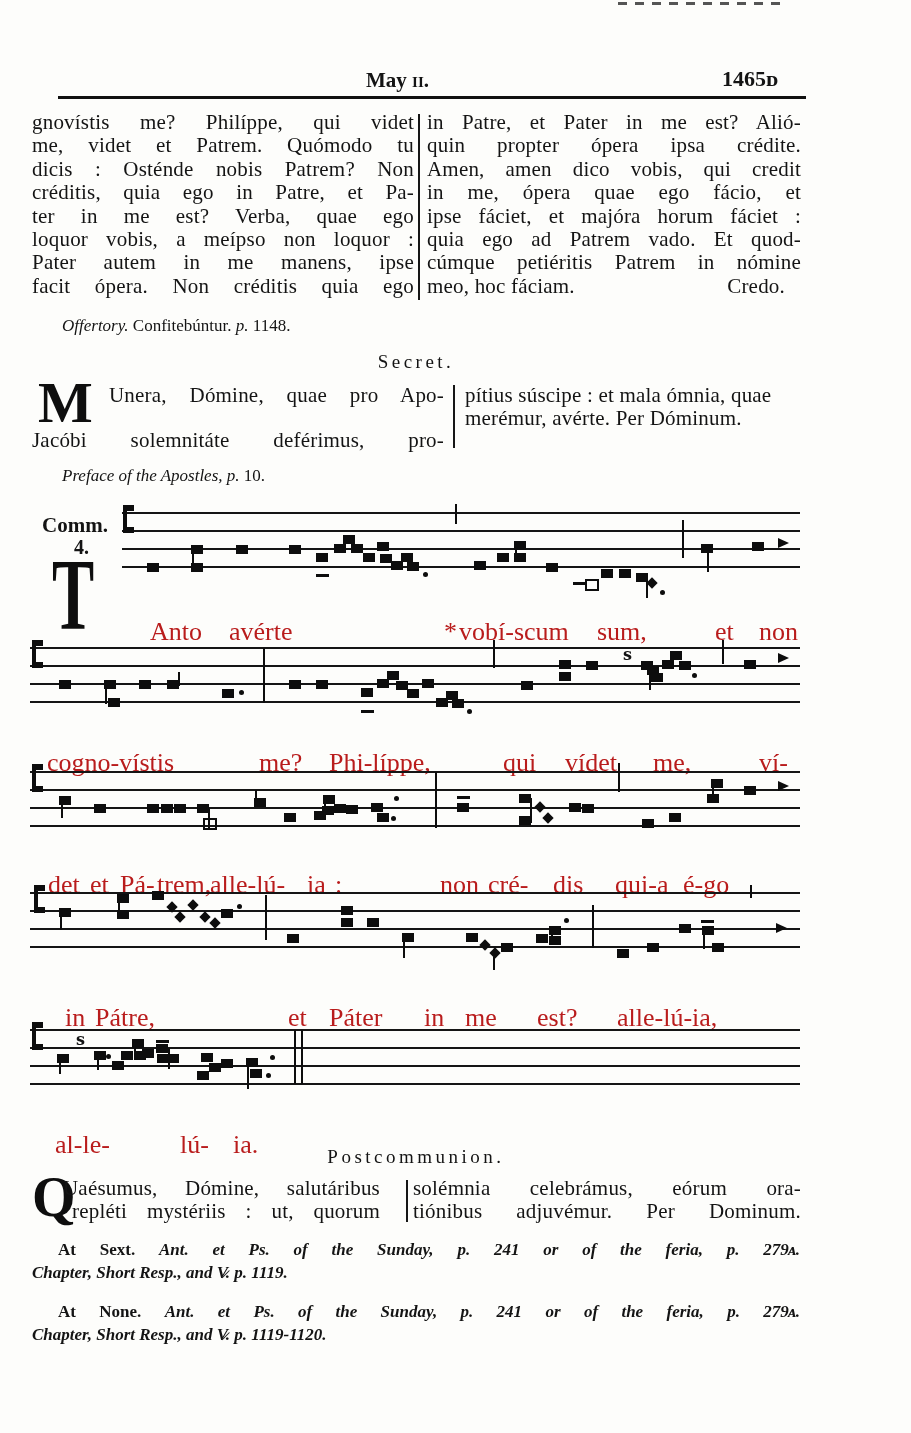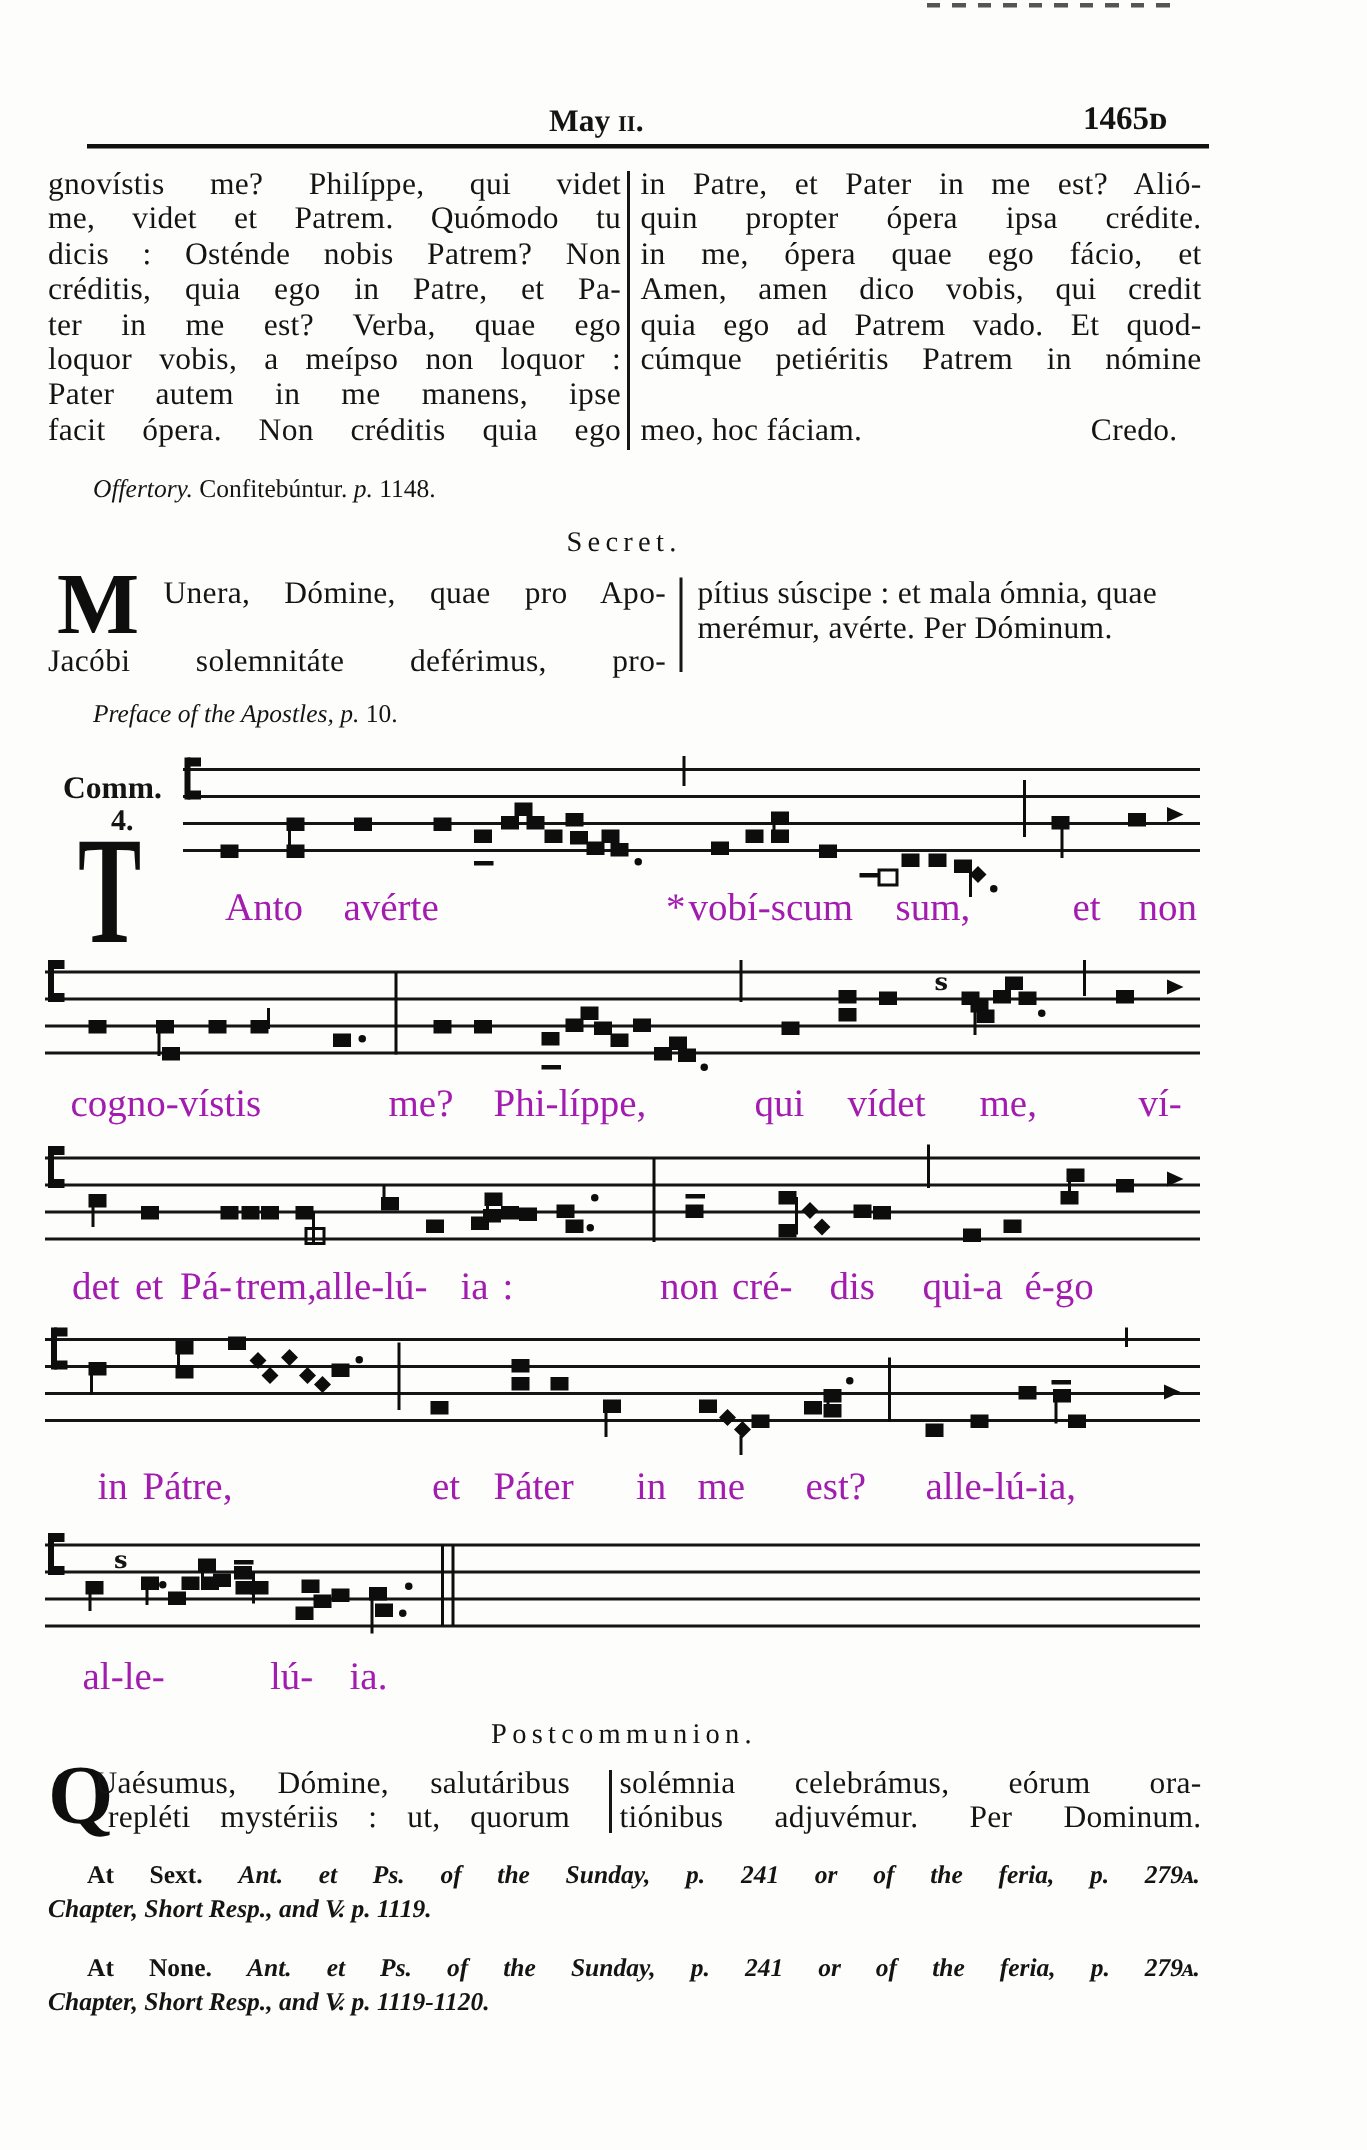--- a/index.html
+++ b/index.html
@@ -26,21 +26,21 @@
   .nd{position:absolute;width:8px;height:8px;background:#0d0d0d;transform:rotate(45deg);}
   .no{position:absolute;width:10px;height:8px;border:2px solid #0d0d0d;background:transparent;}
   .ndot{position:absolute;width:5px;height:5px;border-radius:50%;background:#0d0d0d;}
   .nstem{position:absolute;width:2px;background:#0d0d0d;}
   .nbar{position:absolute;width:2px;background:#0d0d0d;}
   .neps{position:absolute;width:13px;height:3px;background:#0d0d0d;}
   .nq{position:absolute;font-family:"DejaVu Serif",serif;font-weight:bold;font-size:16px;line-height:14px;}
   .ncus{position:absolute;width:0;height:0;border-top:5px solid transparent;
         border-bottom:5px solid transparent;border-left:11px solid #0d0d0d;}
   .clefbar{position:absolute;background:#0d0d0d;}
-  .lyr{position:absolute;font-size:26px;line-height:26px;white-space:nowrap;color:#a21caf;}
+  .lyr{position:absolute;font-size:26px;line-height:26px;white-space:nowrap;color:#b91c1c;margin-top:27px;}
 </style>
 </head>
 <body>
 
 <div id="page">
 
   <div class="dashline" style="left:618px;top:2px;width:165px;"></div>
 
   <div class="abs b" style="left:366px;top:68px;font-size:21px;"><span class="">May </span><span class="sc">ii</span><span class="">.</span></div>
   <div class="abs b" style="left:722px;top:66px;font-size:22px;">1465ᴅ</div>
@@ -53,22 +53,23 @@
       <div class="jline">créditis, quia ego in Patre, et Pa-</div>
       <div class="jline">ter in me est? Verba, quae ego</div>
       <div class="jline">loquor vobis, a meípso non loquor :</div>
       <div class="jline">Pater autem in me manens, ipse</div>
       <div class="jline">facit ópera. Non créditis quia ego</div>
     </div>
   <div class="vrule" style="left:418px;top:114px;height:186px;"></div>
   <div class="abs col" style="left:427px;top:111px;width:374px;">
       <div class="jline">in Patre, et Pater in me est? Alió-</div>
       <div class="jline">quin propter ópera ipsa crédite.</div>
+      <div class="jline">Amen, amen dico vobis, qui credit</div>
       <div class="jline">in me, ópera quae ego fácio, et</div>
-      <div class="jline">Amen, amen dico vobis, qui credit</div>
+      <div class="jline">ipse fáciet, et majóra horum fáciet :</div>
       <div class="jline">quia ego ad Patrem vado. Et quod-</div>
       <div class="jline">cúmque petiéritis Patrem in nómine</div>
     </div>
   <div class="abs col" style="left:427px;top:274.8px;width:374px;display:flex;justify-content:space-between;padding-right:16px;box-sizing:border-box;">
     <span>meo, hoc fáciam.</span>
     <span>Credo.</span>
   </div>
 
   <div class="abs rubric" style="left:62px;top:314px;"><span class="i">Offertory.</span><span class=""> Confitebúntur. </span><span class="i">p.</span><span class=""> 1148.</span></div>
 

